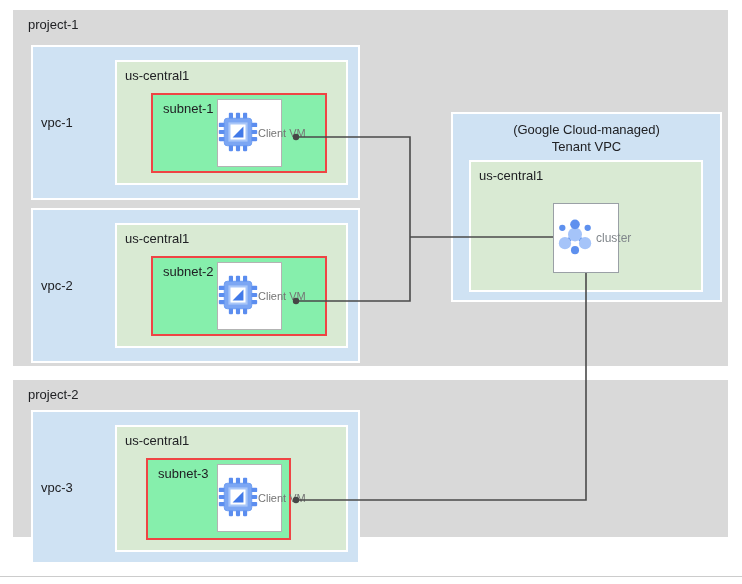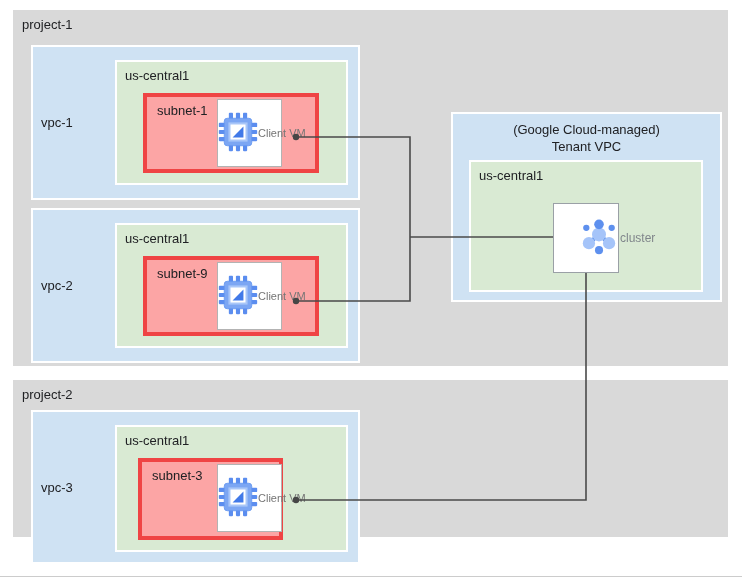--- a/index.html
+++ b/index.html
@@ -8,28 +8,28 @@
     width:742px;height:584px;
     background:#ffffff;
     font-family:"Liberation Sans", sans-serif;
     color:#202124;
     overflow:hidden;
   }
   .abs{position:absolute;box-sizing:border-box;}
   .project{background:#d9d9d9;}
   .vpc{background:#cfe2f3;border:2px solid #ffffff;}
   .region{background:#d9ead3;border:2px solid #ffffff;}
-  .subnet{background:#fca5a5;border:4px solid #ef4444;}
+  .subnet{background:#86efac;border:2px solid #ef4444;margin-left:8px;}
   .node{
     background:#ffffff;border:1px solid #b3b3b3;
     display:flex;flex-direction:row;align-items:center;justify-content:space-between;
     padding:4px 0 3px 0;
   }
   .lbl{font-size:13px;line-height:15px;white-space:nowrap;}
-  .project-label{position:absolute;left:9px;top:7px;text-align:right;}
+  .project-label{position:absolute;left:15px;top:7px;text-align:right;}
   .vpc-label-wrap{display:flex;align-items:center;height:100%;padding-left:8px;}
   .region-label{position:absolute;left:8px;top:6px;}
   .subnet-label{position:absolute;left:10px;top:6px;}
   .caption{font-size:11px;line-height:13px;color:#757575;white-space:nowrap;}
   .tenant-titles{width:100%;text-align:center;padding-top:7px;font-size:13px;line-height:17px;}
   .connector-svg{position:absolute;left:0;top:0;pointer-events:none;}
   .bottom-rule{background:#cccccc;}
 </style>
 </head>
 <body>
@@ -79,21 +79,21 @@
 
   <div class="abs vpc" style="left:31px;top:208px;width:329px;height:155px;">
     <div class="vpc-label-wrap">
       <span class="lbl">vpc-2</span>
     </div>
   </div>
   <div class="abs region" style="left:115px;top:223px;width:233px;height:125px;">
     <span class="lbl region-label">us-central1</span>
   </div>
   <div class="abs subnet" style="left:143px;top:256px;width:176px;height:80px;">
-    <span class="lbl subnet-label">subnet-9</span>
+    <span class="lbl subnet-label">subnet-2</span>
   </div>
   <div class="abs node" style="left:217px;top:262px;width:65px;height:68px;">
     <span>
       <svg width="40" height="40" viewBox="0 0 48 48">
         <g fill="#5b8def">
           <rect x="13" y="1" width="5" height="8" rx="1"></rect>
             <rect x="21.5" y="1" width="5" height="8" rx="1"></rect>
             <rect x="30" y="1" width="5" height="8" rx="1"></rect>
           <rect x="13" y="39" width="5" height="8" rx="1"></rect>
             <rect x="21.5" y="39" width="5" height="8" rx="1"></rect>
@@ -116,21 +116,21 @@
 
   <div class="abs vpc" style="left:451px;top:112px;width:271px;height:190px;">
     <div class="tenant-titles">
       <div>(Google Cloud-managed)</div>
       <div>Tenant VPC</div>
     </div>
   </div>
   <div class="abs region" style="left:469px;top:160px;width:234px;height:132px;">
     <span class="lbl region-label">us-central1</span>
   </div>
-  <div class="abs node" style="left:553px;top:203px;width:66px;height:70px;border-color:#9aa0a6;padding-left:24px;">
+  <div class="abs node" style="left:553px;top:203px;width:66px;height:70px;border-color:#9aa0a6;">
     <span>
       <svg width="42" height="42" viewBox="0 0 48 48">
         <g stroke="#3d7be5" stroke-width="4.6" stroke-linecap="round">
           <line x1="24" y1="21" x2="24" y2="11"></line>
           <line x1="24" y1="21" x2="14" y2="30"></line>
           <line x1="24" y1="21" x2="34" y2="30"></line>
         </g>
         <circle cx="24" cy="21" r="8" fill="#a5c4f9"></circle>
         <circle cx="24" cy="9.5" r="5.5" fill="#5e90ee"></circle>
         <circle cx="12.5" cy="31" r="7" fill="#a5c4f9"></circle>

